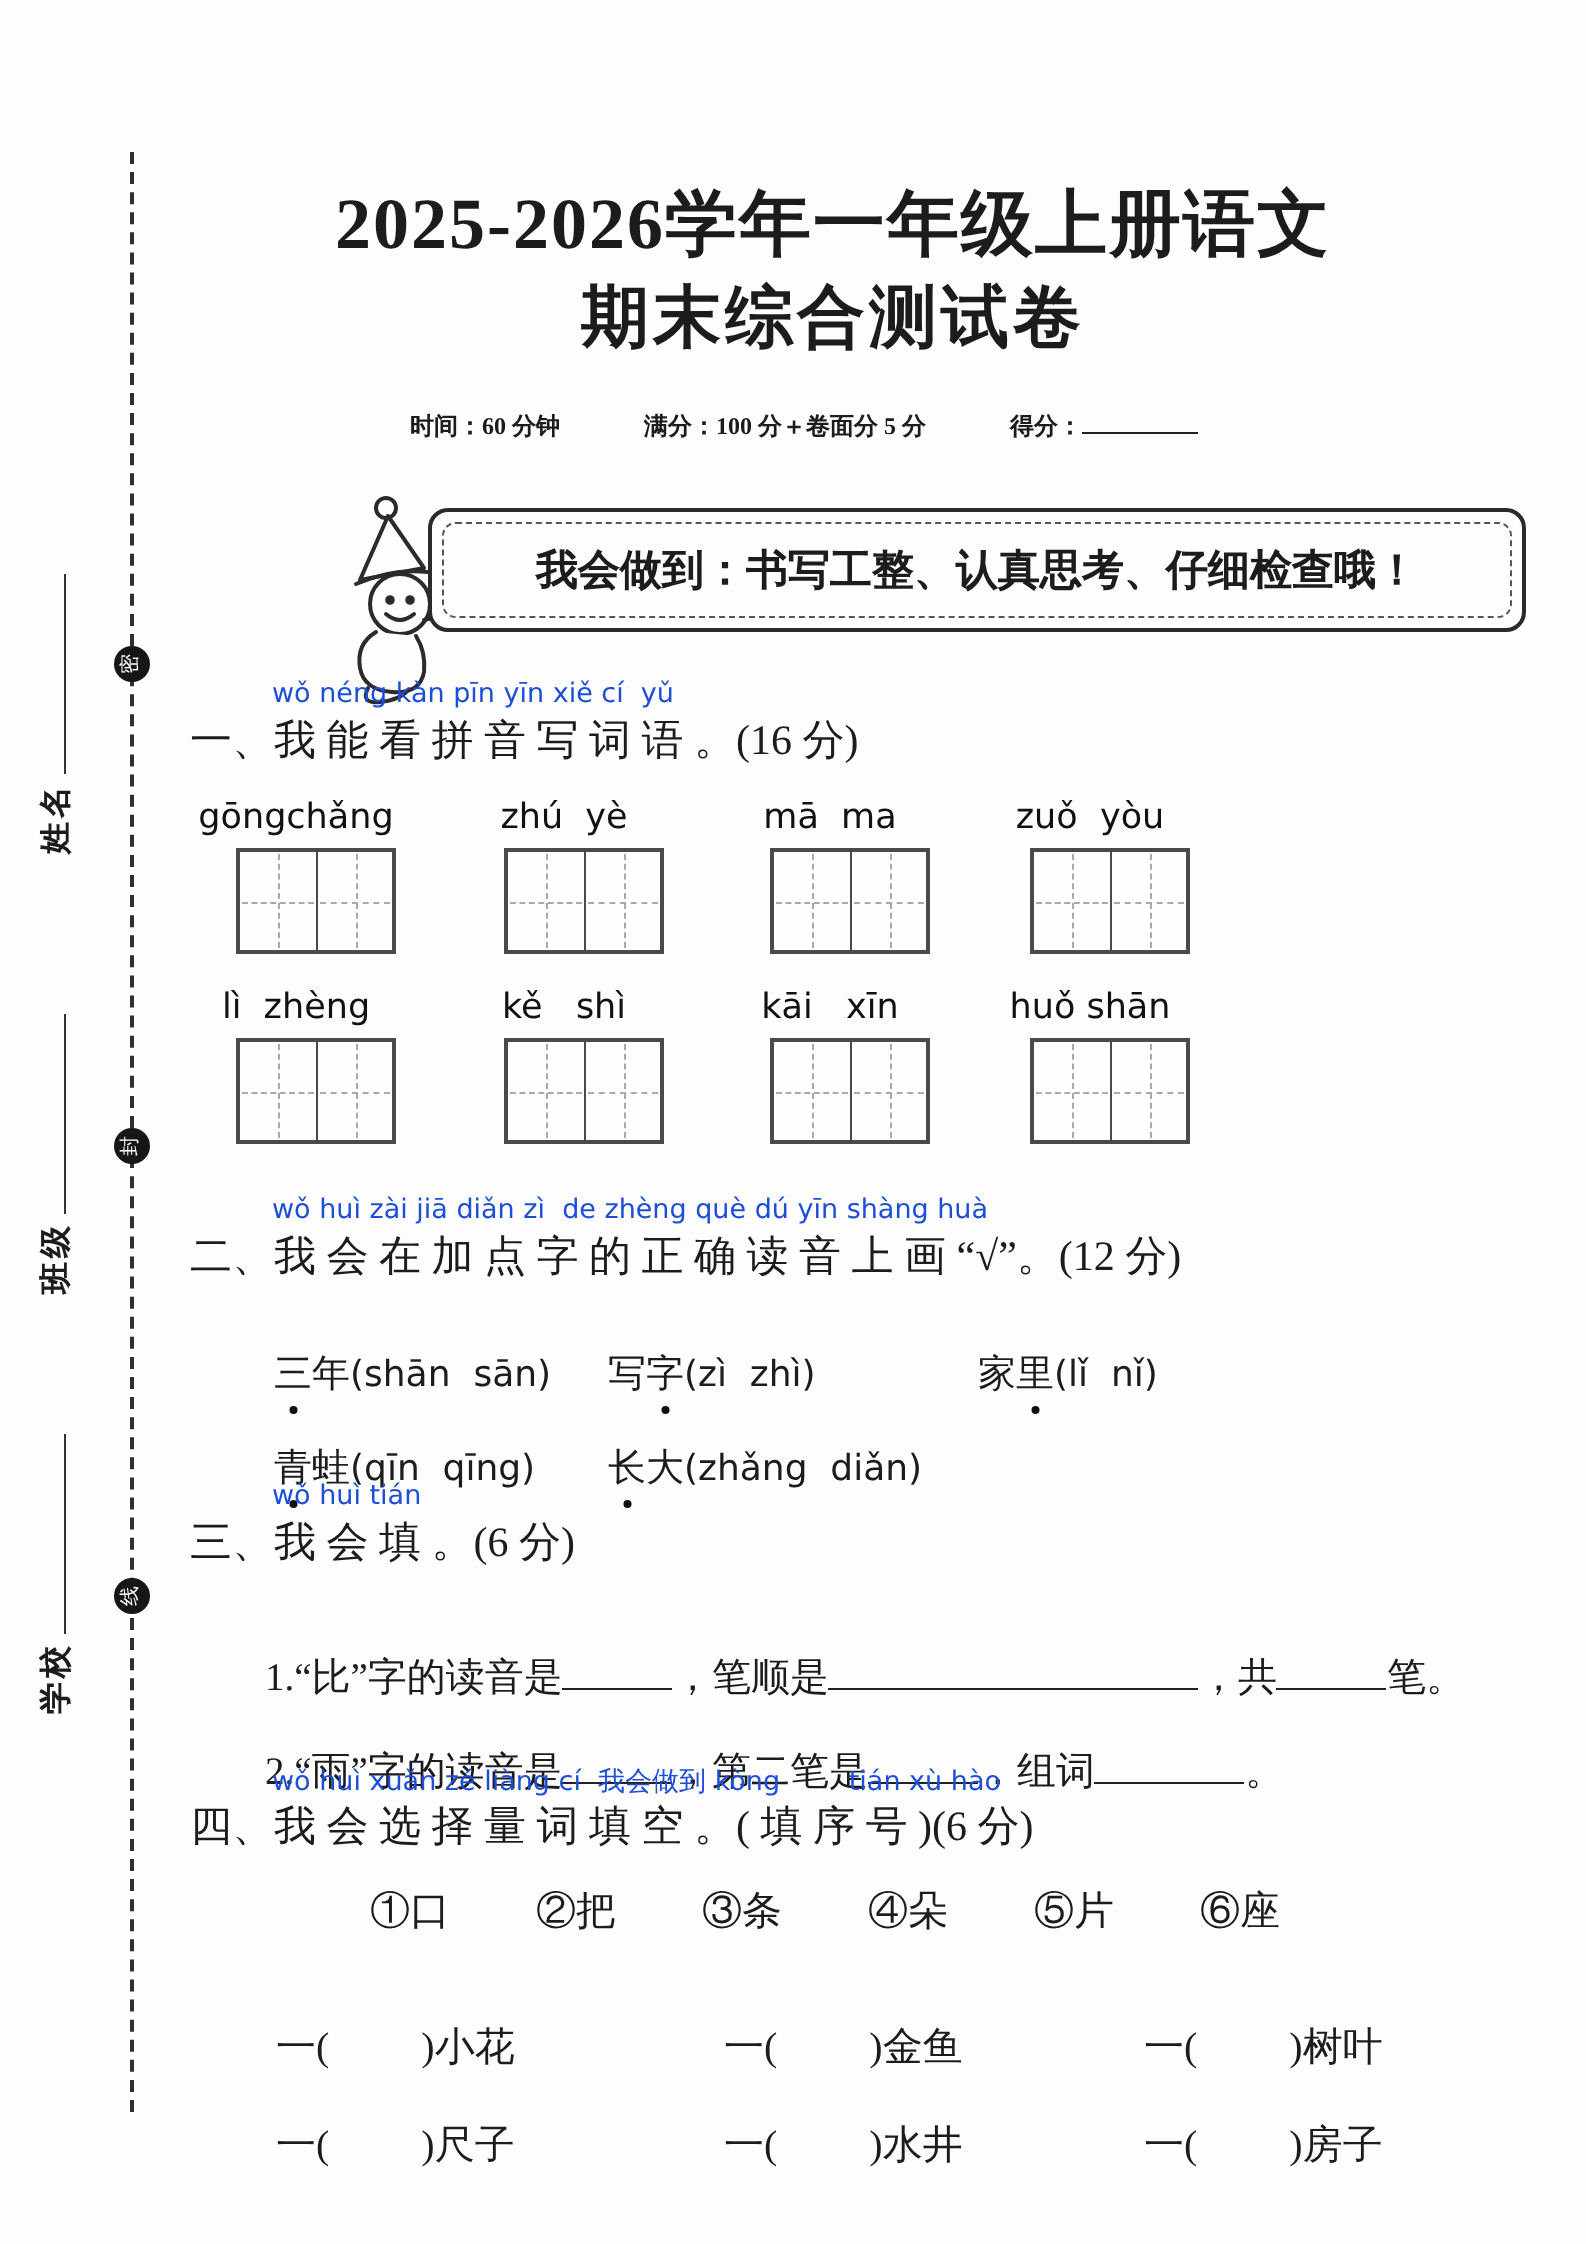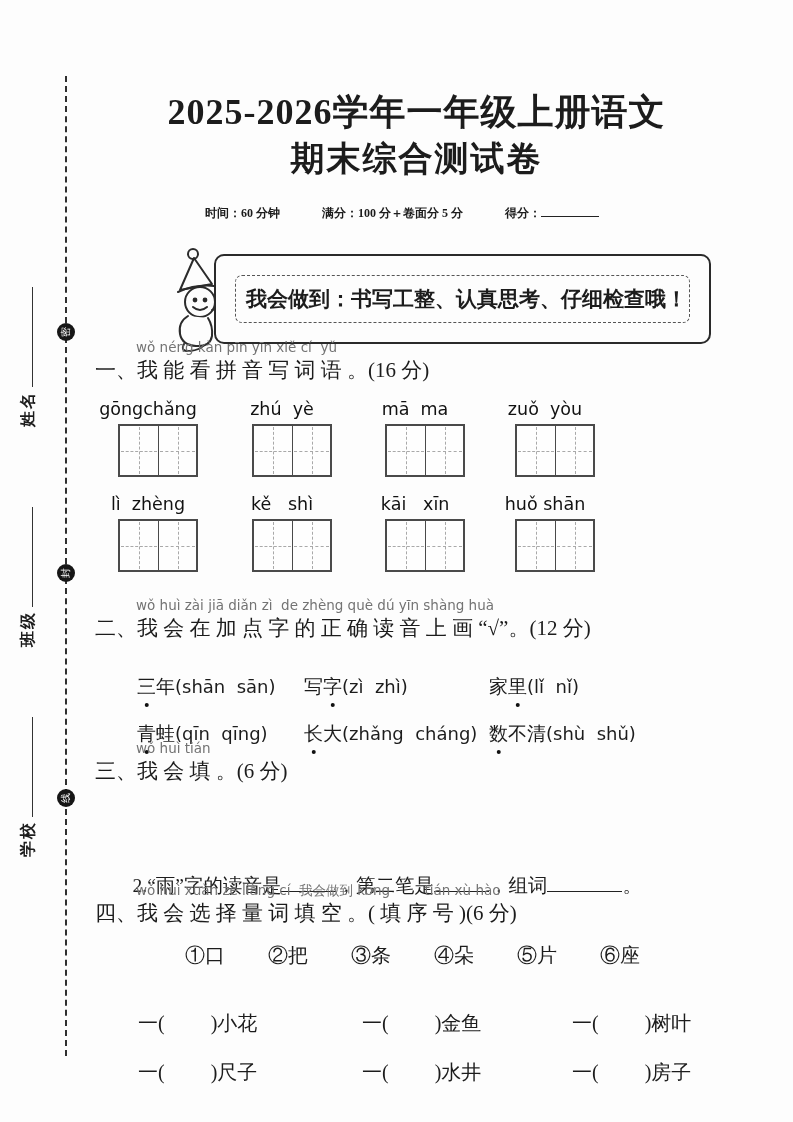--- a/index.html
+++ b/index.html
@@ -34,30 +34,30 @@
   .title1 { top:88px; font-size:36px; letter-spacing:1px; }
   .title2 { top:136px; font-size:34px; letter-spacing:2px; }
   .info-row {
     position:absolute; left:205px; top:205px; display:flex; gap:42px;
     font-size:12px; font-weight:bold; white-space:nowrap;
   }
   .info-row .blank { display:inline-block; width:58px; border-bottom:1.6px solid #222; height:11px; }
   
   .mascot { position:absolute; left:160px; top:244px; }
   .banner {
-    position:absolute; left:214px; top:254px; width:497px;
-    border:2px solid #2a2a2a; border-radius:10px; padding:19px; background:#fdfdfd;
+    position:absolute; left:214px; top:254px; width:549px;
+    border:2px solid #2a2a2a; border-radius:10px; padding:5px; background:#fdfdfd;
   }
   .banner-inner {
     border:1.6px dashed #555; border-radius:7px; padding:9px 10px;
     font-size:21px; font-weight:bold; text-align:center; white-space:nowrap;
   }
   
   .sec-py {
-    position:absolute; left:136px; font-size:13.5px; color:#737373; white-space:pre;
+    position:absolute; left:136px; font-size:13.5px; color:#1d4ed8; white-space:pre;
     font-family:"DejaVu Sans", sans-serif;
   }
   .sec-title {
     position:absolute; left:95px; font-size:21px; font-weight:normal; white-space:pre;
   }
   
   .wg { position:absolute; width:60px; }
   .wg .py {
     position:absolute; left:50%; transform:translateX(-50%); top:-25px;
     font-size:17.5px; white-space:pre; color:#111;
@@ -252,29 +252,29 @@
   <div class="s2-item" style="left:285px; top:652px">
     <span>写</span><span class="dotchar">字</span><span></span><span class="paren">(zì  zhì)</span>
   </div>
   <div class="s2-item" style="left:470px; top:652px">
     <span>家</span><span class="dotchar">里</span><span></span><span class="paren">(lǐ  nǐ)</span>
   </div>
   <div class="s2-item" style="left:118px; top:699px">
     <span></span><span class="dotchar">青</span><span>蛙</span><span class="paren">(qīn  qīng)</span>
   </div>
   <div class="s2-item" style="left:285px; top:699px">
-    <span></span><span class="dotchar">长</span><span>大</span><span class="paren">(zhǎng  cháng)</span>
-  </div>
-  <div class="s2-item" style="left:470px; top:699px">
-    <span></span><span class="dotchar">数</span><span>不清</span><span class="paren">(shù  shǔ)</span>
+    <span></span><span class="dotchar">长</span><span>大</span><span class="paren">(zhǎng  diǎn)</span>
   </div>
 
   <div class="sec-py" style="top:740px">wǒ huì tián</div>
   <div class="sec-title" style="top:757px">三、我 会 填 。(6 分)</div>
 
+  <div class="s3-line" style="top:803px">
+    <span>1.“比”字的读音是</span><span class="blank b55"></span><span>，笔顺是</span><span class="blank b185"></span><span>，共</span><span class="blank b55"></span><span>笔。</span>
+  </div>
   <div class="s3-line" style="top:850px">
     <span>2.“雨”字的读音是</span><span class="blank b55"></span><span>，第二笔是</span><span class="blank b55"></span><span>，组词</span><span class="blank b75"></span><span>。</span>
   </div>
 
   <div class="sec-py" style="top:882px">wǒ huì xuǎn zé liàng cí  我会做到 kòng        tián xù hào</div>
   <div class="sec-title" style="top:899px">四、我 会 选 择 量 词 填 空 。( 填 序 号 )(6 分)</div>
 
   <div class="s4-options">
     <span>①口</span>
     <span>②把</span>

